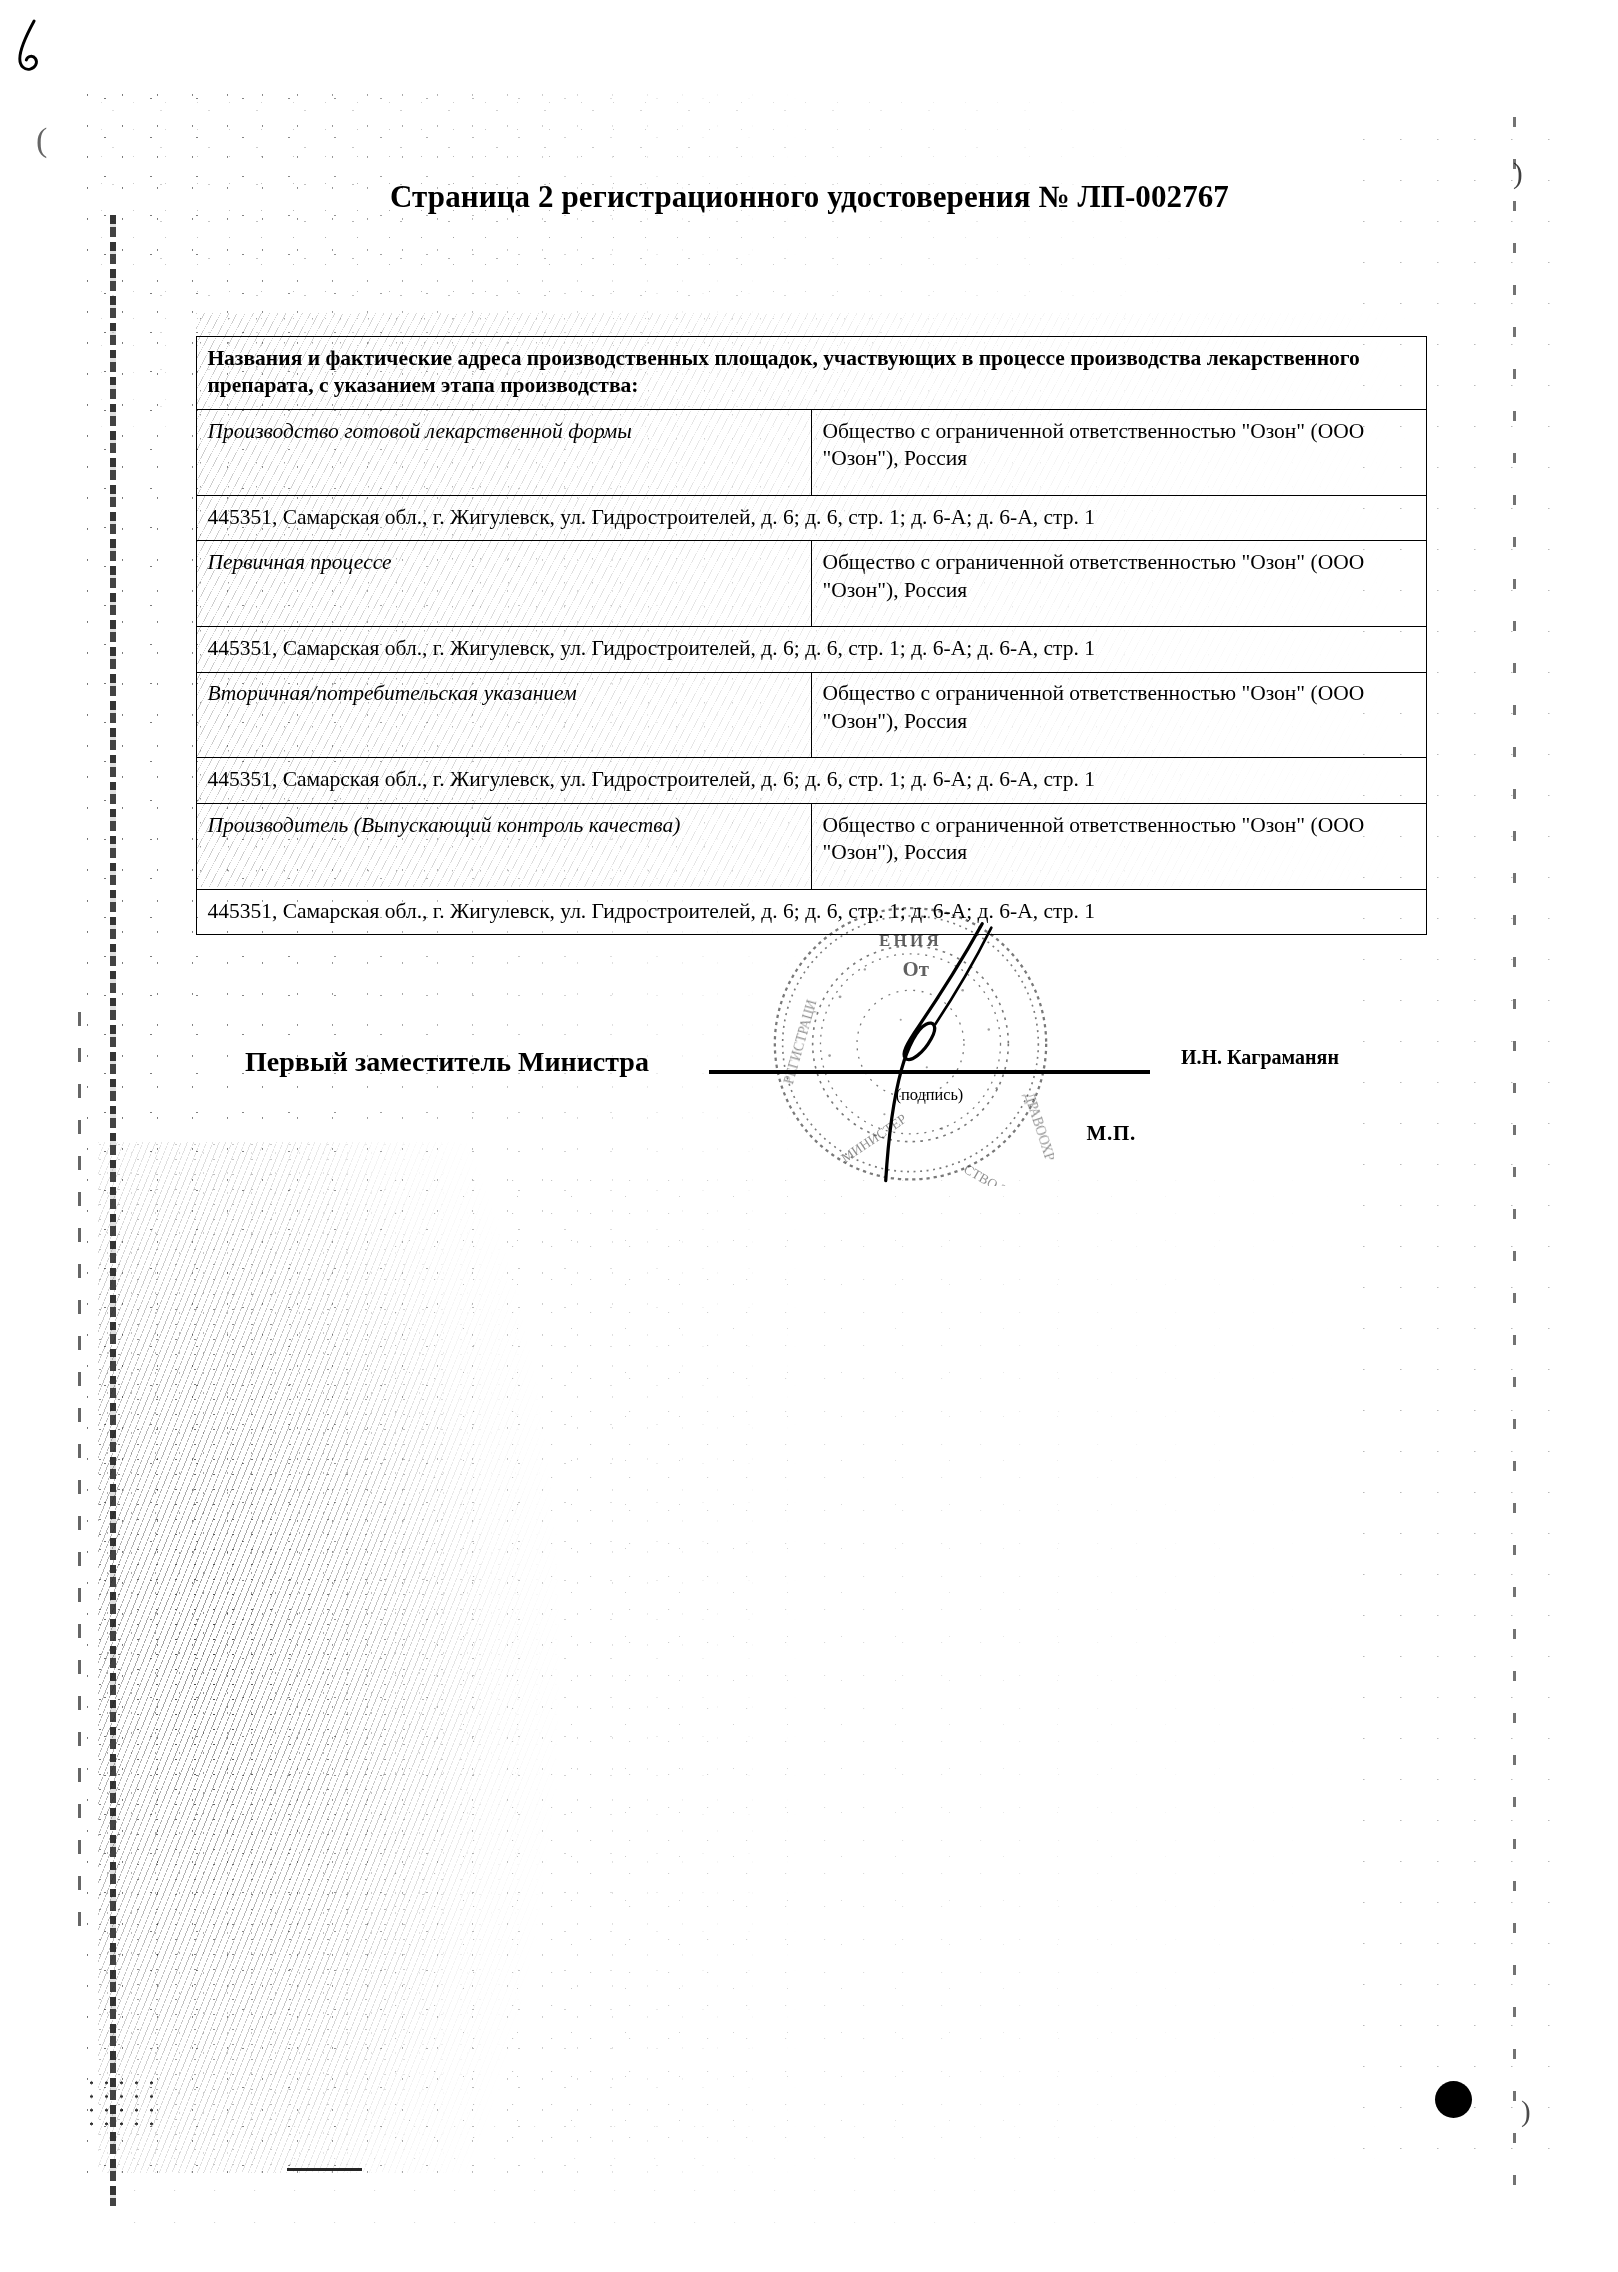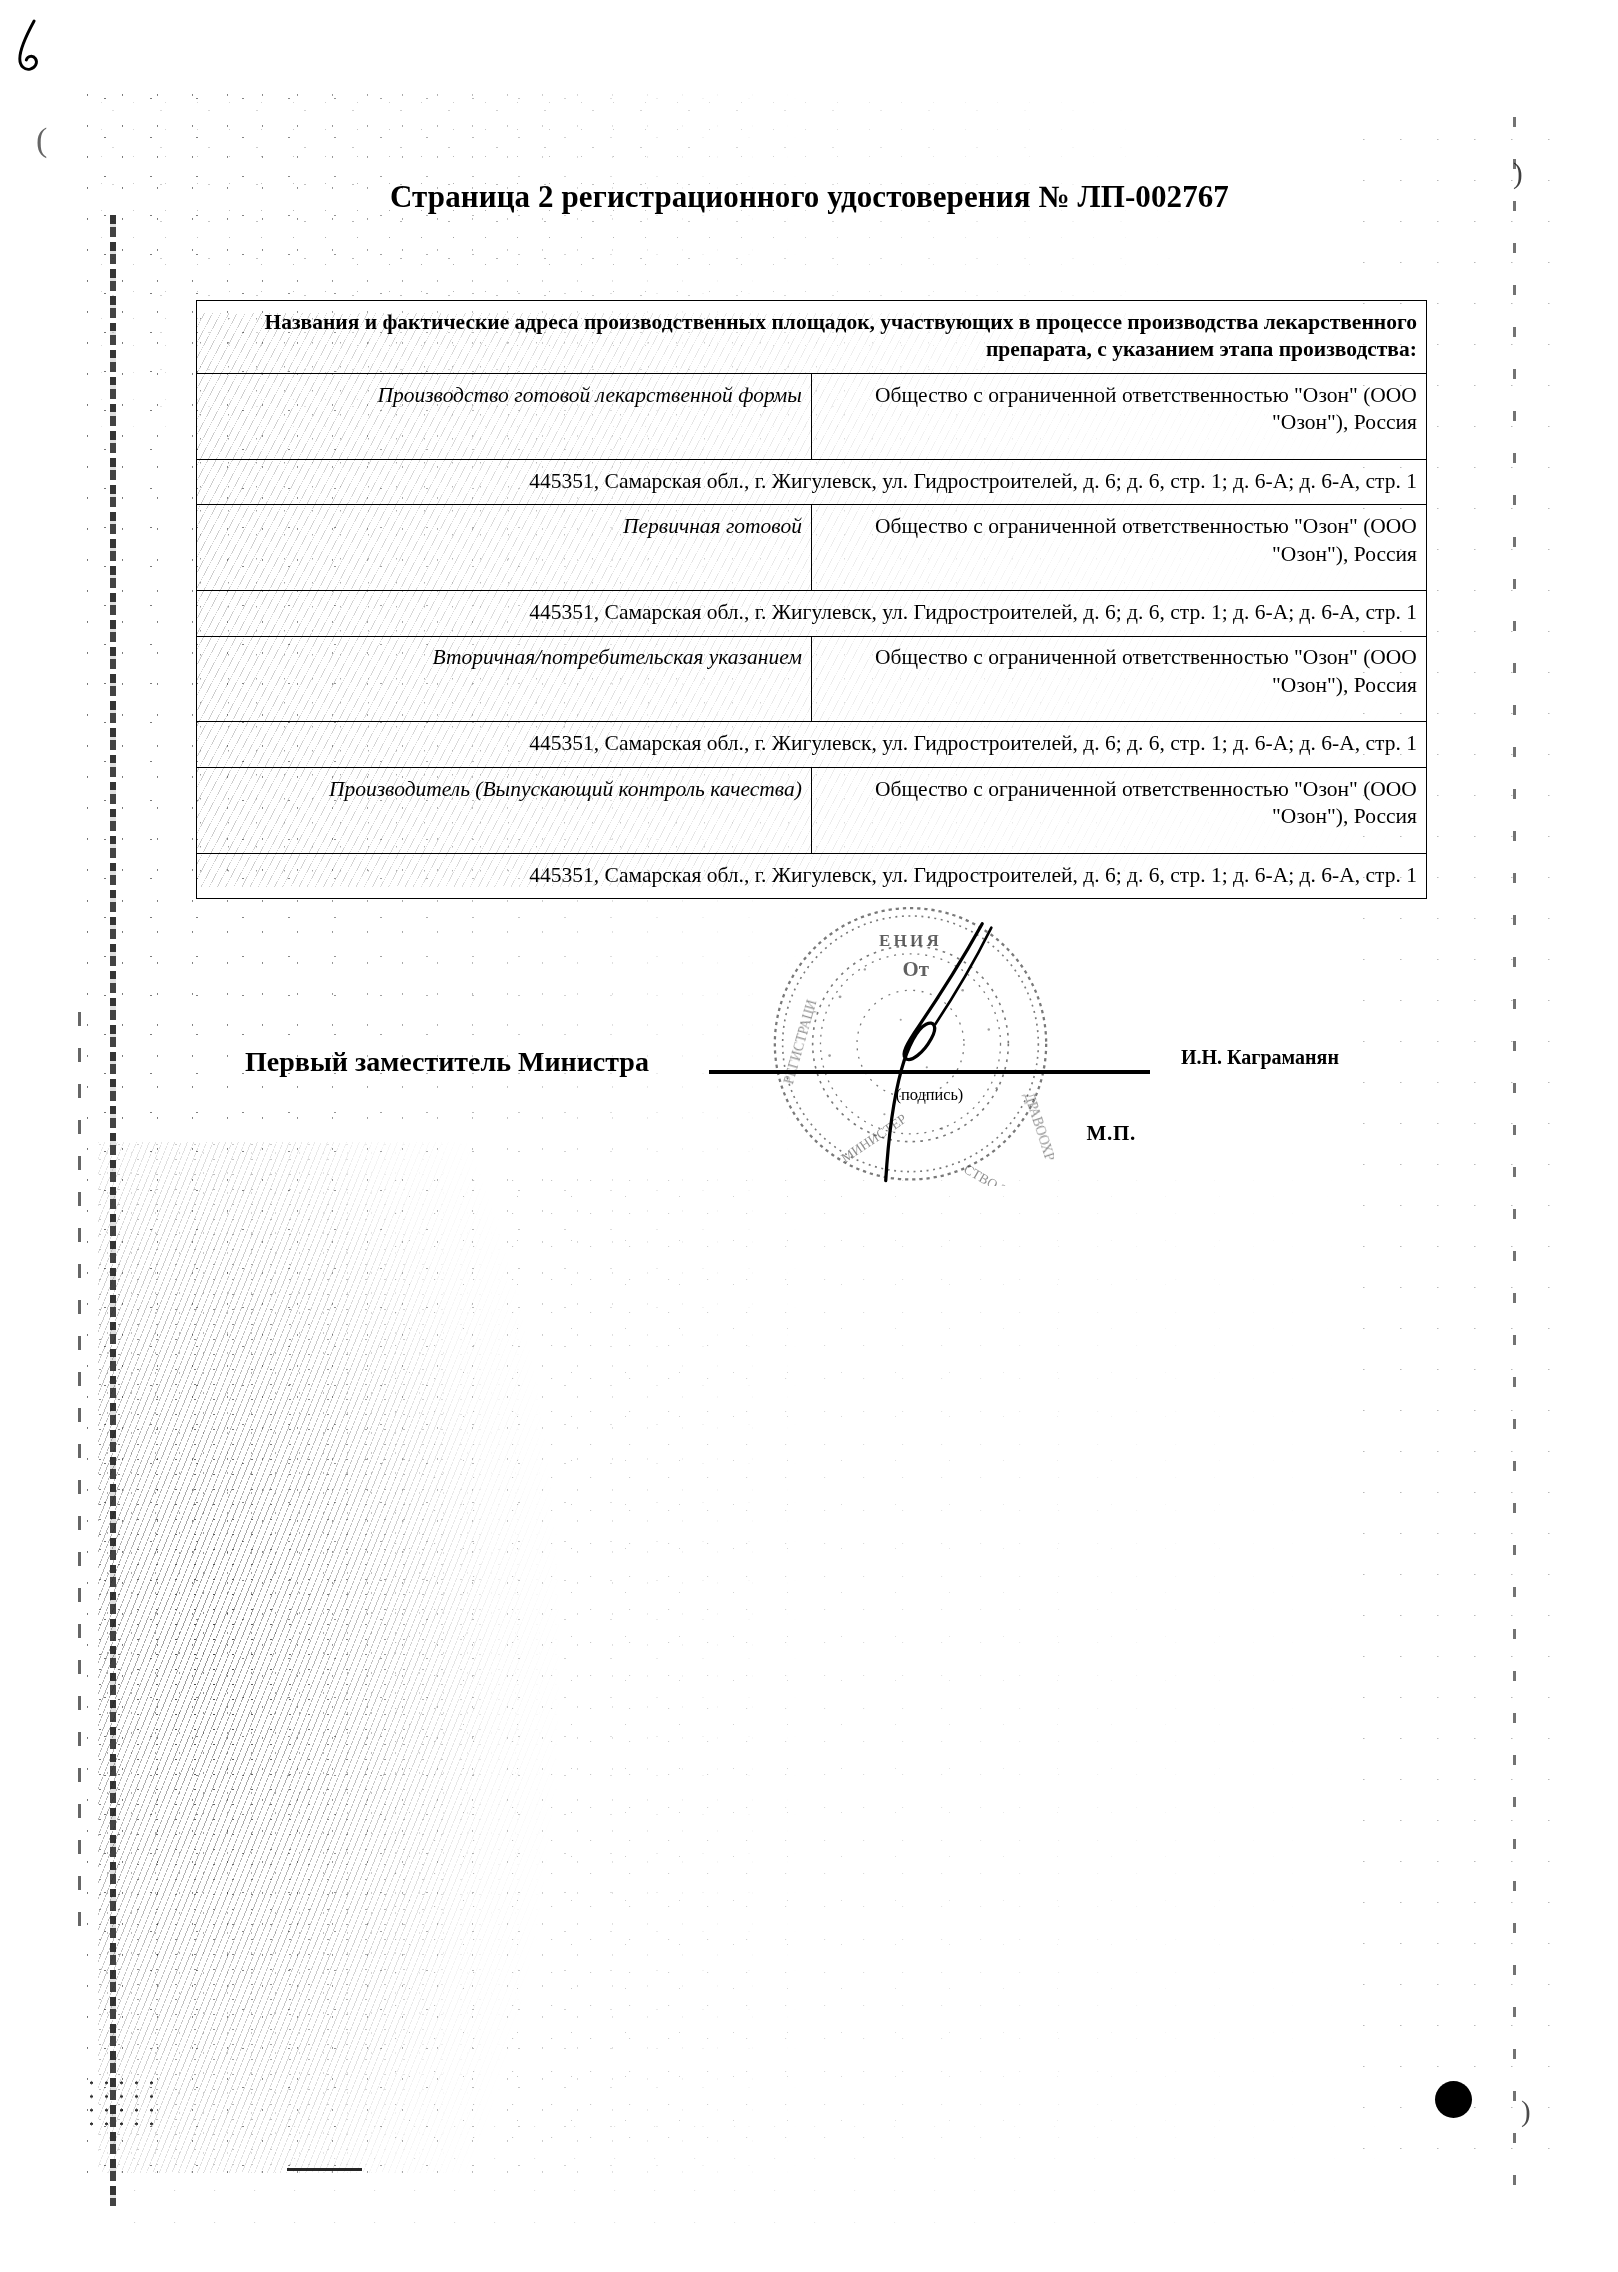--- a/index.html
+++ b/index.html
@@ -180,25 +180,24 @@
     font-size: 31px;
     font-weight: 700;
     letter-spacing: 0.1px;
     white-space: nowrap;
   }
 
   
   #sites-table {
     position: absolute;
     left: 196px;
-    top: 300px;
+    top: 336px;
     width: 1231px;
     border-collapse: collapse;
     table-layout: fixed;
-    text-align: right;
   }
 
   #sites-table td {
     border: 1.3px solid #000;
     padding: 7.8px 9.1px 9.1px 10.4px;
     font-size: 21.5px;
     line-height: 1.28;
     vertical-align: top;
   }
 
@@ -386,21 +385,21 @@
 
       <tr>
         <td class="stage">Производство готовой лекарственной формы</td>
         <td class="org">Общество с ограниченной ответственностью "Озон" (ООО "Озон"), Россия</td>
       </tr>
       <tr>
         <td class="addr" colspan="2">445351, Самарская обл., г. Жигулевск,  ул. Гидростроителей, д. 6; д. 6, стр. 1; д. 6-А; д. 6-А, стр. 1</td>
       </tr>
 
       <tr>
-        <td class="stage">Первичная готовой</td>
+        <td class="stage">Первичная процессе</td>
         <td class="org">Общество с ограниченной ответственностью "Озон" (ООО "Озон"), Россия</td>
       </tr>
       <tr>
         <td class="addr" colspan="2">445351, Самарская обл., г. Жигулевск,  ул. Гидростроителей, д. 6; д. 6, стр. 1; д. 6-А; д. 6-А, стр. 1</td>
       </tr>
 
       <tr>
         <td class="stage">Вторичная/потребительская указанием</td>
         <td class="org">Общество с ограниченной ответственностью "Озон" (ООО "Озон"), Россия</td>
       </tr>

